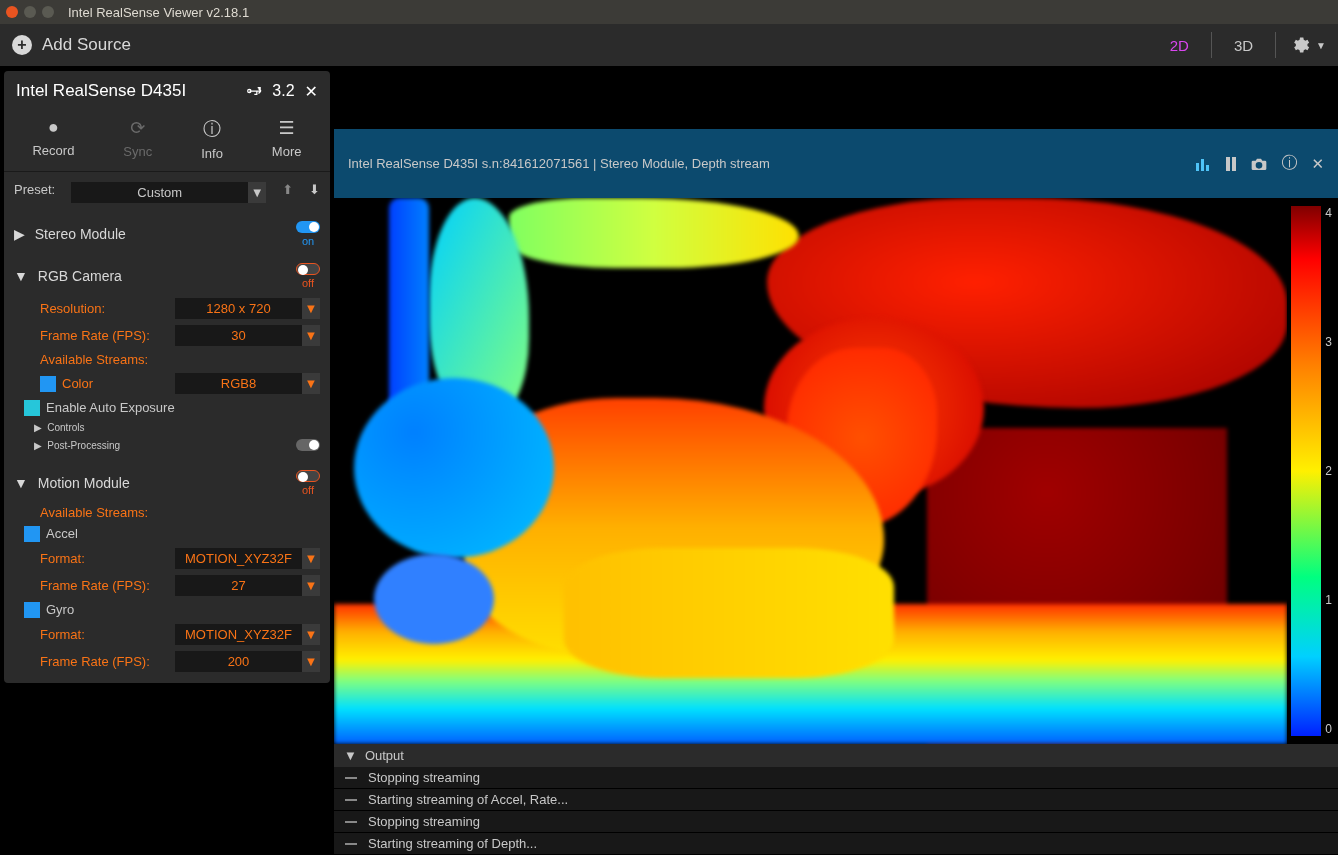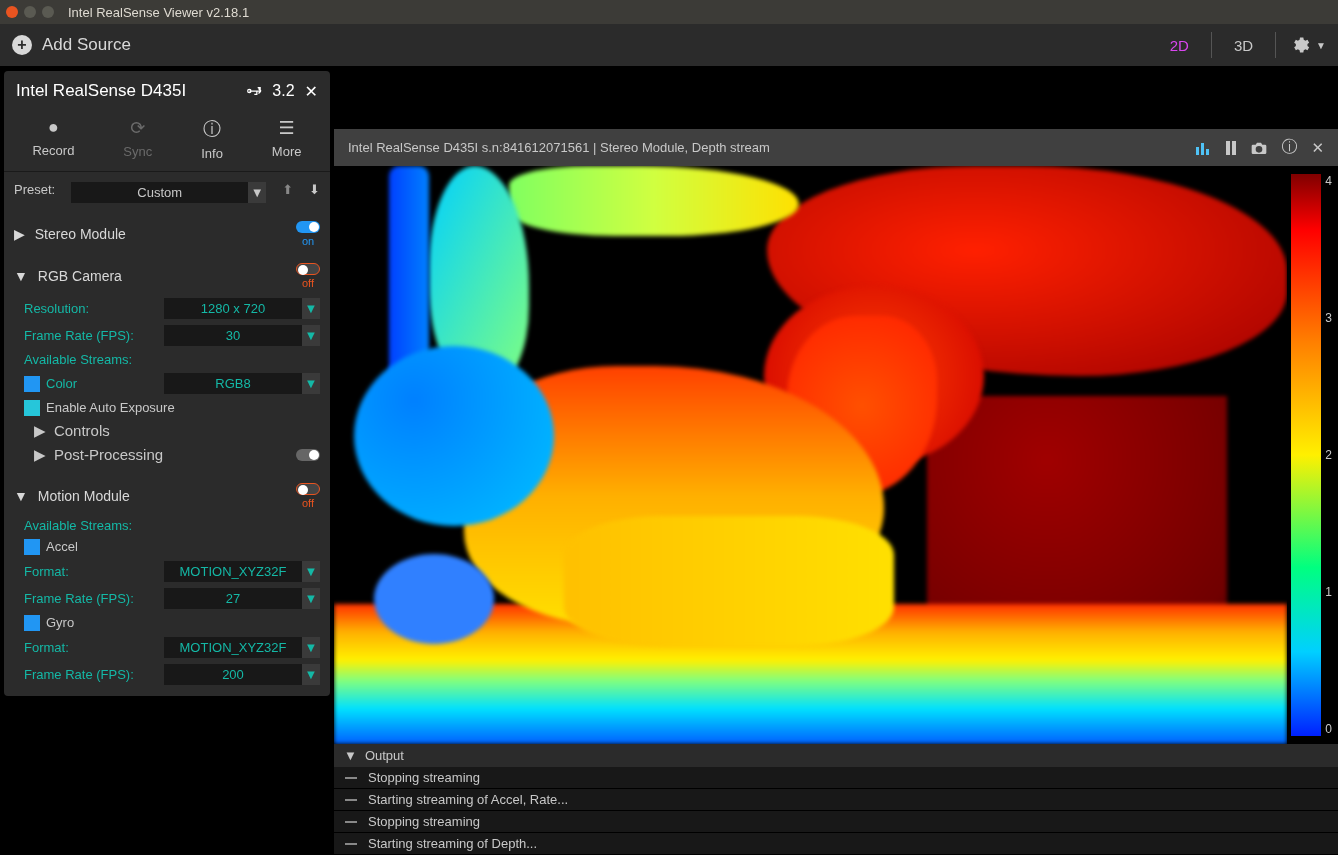--- a/index.html
+++ b/index.html
@@ -42,34 +42,34 @@
 .toggle { width: 24px; height: 12px; border-radius: 6px; position: relative; cursor: pointer; }
 .toggle.on { background: #2196f3; }
 .toggle.off { background: #444; border: 1px solid #e95420; }
 .toggle-knob { width: 10px; height: 10px; border-radius: 50%; background: #fff; position: absolute; top: 1px; }
 .toggle.on .toggle-knob { right: 1px; }
 .toggle.off .toggle-knob { left: 1px; }
 .toggle-label { font-size: 11px; }
 .toggle-label.on-lbl { color: #2196f3; }
 .toggle-label.off-lbl { color: #e95420; }
 
-.prop-row { display: flex; align-items: center; justify-content: space-between; padding: 3px 0; font-size: 13px; color: #14b8a6; }
+.prop-row { display: flex; align-items: center; justify-content: space-between; padding: 3px 0; font-size: 13px; color: #f97316; margin-left: 16px; }
 .prop-label { flex: 1; }
-.select-wrap { display: flex; width: 156px; }
+.select-wrap { display: flex; width: 145px; }
 .select-val { flex: 1; background: #181818; text-align: center; padding: 3px 4px; font-size: 13px; overflow: hidden; white-space: nowrap; }
 .select-btn { width: 18px; background: #3a3a3a; display: flex; align-items: center; justify-content: center; }
 
 .checkbox { width: 16px; height: 16px; background: #2196f3; margin-right: 6px; display: inline-block; vertical-align: middle; }
 .checkbox.teal { background: #26c6da; }
 .check-row { display: flex; align-items: flex-start; padding: 3px 0; font-size: 13px; }
 
-.sub-row { display: flex; align-items: center; gap: 8px; padding: 3px 0 3px 10px; font-size: 15px; justify-content: space-between; cursor: pointer; text-align: right; }
+.sub-row { display: flex; align-items: center; gap: 8px; padding: 3px 0 3px 10px; font-size: 10px; justify-content: space-between; cursor: pointer; text-align: right; }
 
 .content { flex: 1; background: #000; display: flex; flex-direction: column; }
-.stream-header { display: flex; align-items: center; justify-content: space-between; padding: 8px 14px; background: #404040; font-size: 13px; color: #c8c8c8; margin-top: 62px; gap: 20px; }
+.stream-header { display: flex; align-items: center; justify-content: space-between; padding: 24px 14px; background: #0c4a6e; font-size: 13px; color: #c8c8c8; margin-top: 62px; gap: 20px; }
 .stream-icons { display: flex; gap: 14px; align-items: center; }
 .stream-icons span { cursor: pointer; font-size: 15px; }
 .bars-icon { color: #4fc3f7; }
 
 .depth-view { flex: 1; position: relative; background: #000; display: flex; }
 .depth-img { flex: 1; background: #000; position: relative; overflow: hidden; }
 .depth-content { position: absolute; inset: 0; }
 
 .colorbar { width: 30px; background: linear-gradient(to top, #0020ff 0%, #00d0ff 15%, #00ff80 30%, #fff000 50%, #ff8000 70%, #ff0000 90%, #800000 100%); margin: 0 4px; }
 .colorbar-wrap { display: flex; position: relative; padding: 8px 0; }

